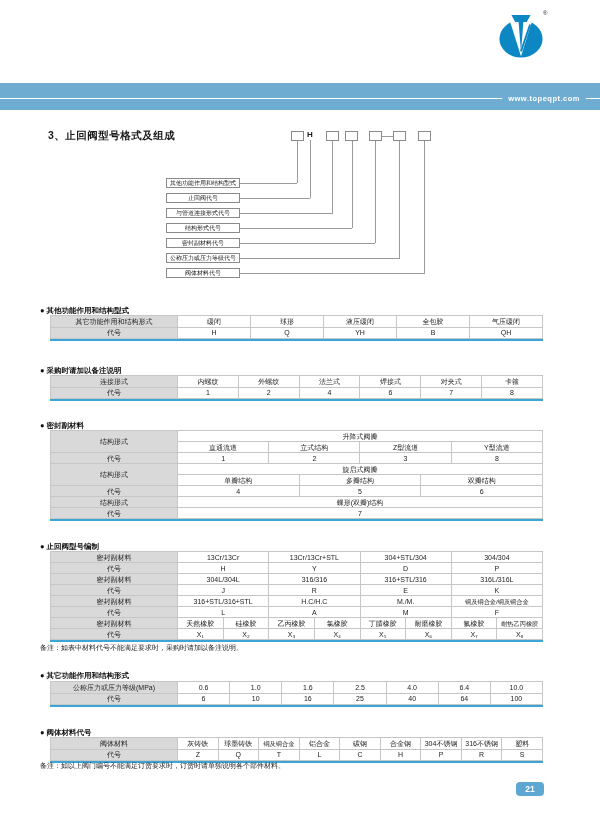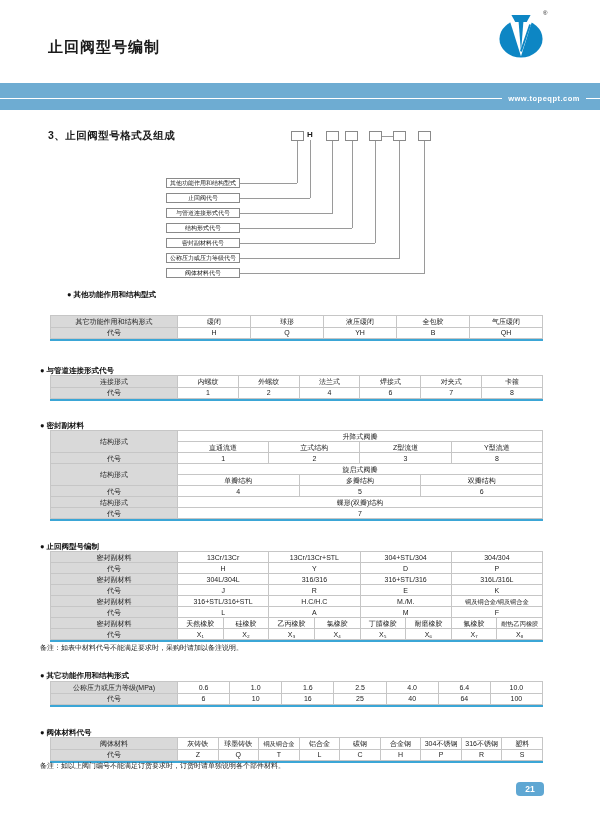--- a/index.html
+++ b/index.html
@@ -41,21 +41,20 @@
   .note{position:absolute;left:40px;font-size:7px;color:#222;}
 
   .badge{position:absolute;left:516px;top:782px;width:28px;height:14px;background:#5FA7D3;
          border-radius:4px;color:#fff;font-size:8.5px;font-weight:bold;text-align:center;line-height:14px;}
 </style>
 </head>
 <body>
 
 <div id="page">
 
-  <div class="title">止回阀型号编制</div>
 
   <svg class="logo" viewBox="0 0 50 48">
     <ellipse cx="25" cy="27" rx="22.5" ry="19.5" fill="#0D86C4"></ellipse>
     <polygon points="13,7 25,45 37,7" fill="#ffffff"></polygon>
     <polygon points="15,2 35,2 31,9.5 19,9.5" fill="#0D86C4"></polygon>
     <polygon points="22.5,9 27.5,9 25,41" fill="#0D86C4"></polygon>
     <line x1="25" y1="40" x2="34.5" y2="12" stroke="#0D86C4" stroke-width="2"></line>
   </svg>
   <div class="reg">®</div>
   <div class="brand">东一韬鸿</div>
@@ -93,21 +92,21 @@
 
   <div class="dlabel" style="top:178px;">其他功能作用和结构型式</div>
   <div class="dlabel" style="top:193px;">止回阀代号</div>
   <div class="dlabel" style="top:208px;">与管道连接形式代号</div>
   <div class="dlabel" style="top:223px;">结构形式代号</div>
   <div class="dlabel" style="top:238px;">密封副材料代号</div>
   <div class="dlabel" style="top:253px;">公称压力或压力等级代号</div>
   <div class="dlabel" style="top:268px;">阀体材料代号</div>
 
 
-  <div class="bullet" style="top:290px;margin-left:27px;">● 其他功能作用和结构型式</div>
+  <div class="bullet" style="top:306px;">● 其他功能作用和结构型式</div>
   <div class="tblwrap" style="top:315px;">
     <table class="t tall">
       <colgroup>
           <col style="width:127px">
           <col>
           <col>
           <col>
           <col>
           <col>
         </colgroup>
@@ -125,21 +124,21 @@
         <td>H</td>
         <td>Q</td>
         <td>YH</td>
         <td>B</td>
         <td>QH</td>
       </tr>
     </tbody>
       </table>
   </div>
 
-  <div class="bullet" style="top:366px;">● 与管道连接形式代号</div>
+  <div class="bullet" style="top:366px;">● 采购时请加以备注说明</div>
   <div class="tblwrap" style="top:375px;">
     <table class="t tall">
       <colgroup>
           <col style="width:127px">
           <col>
           <col>
           <col>
           <col>
           <col>
           <col>

